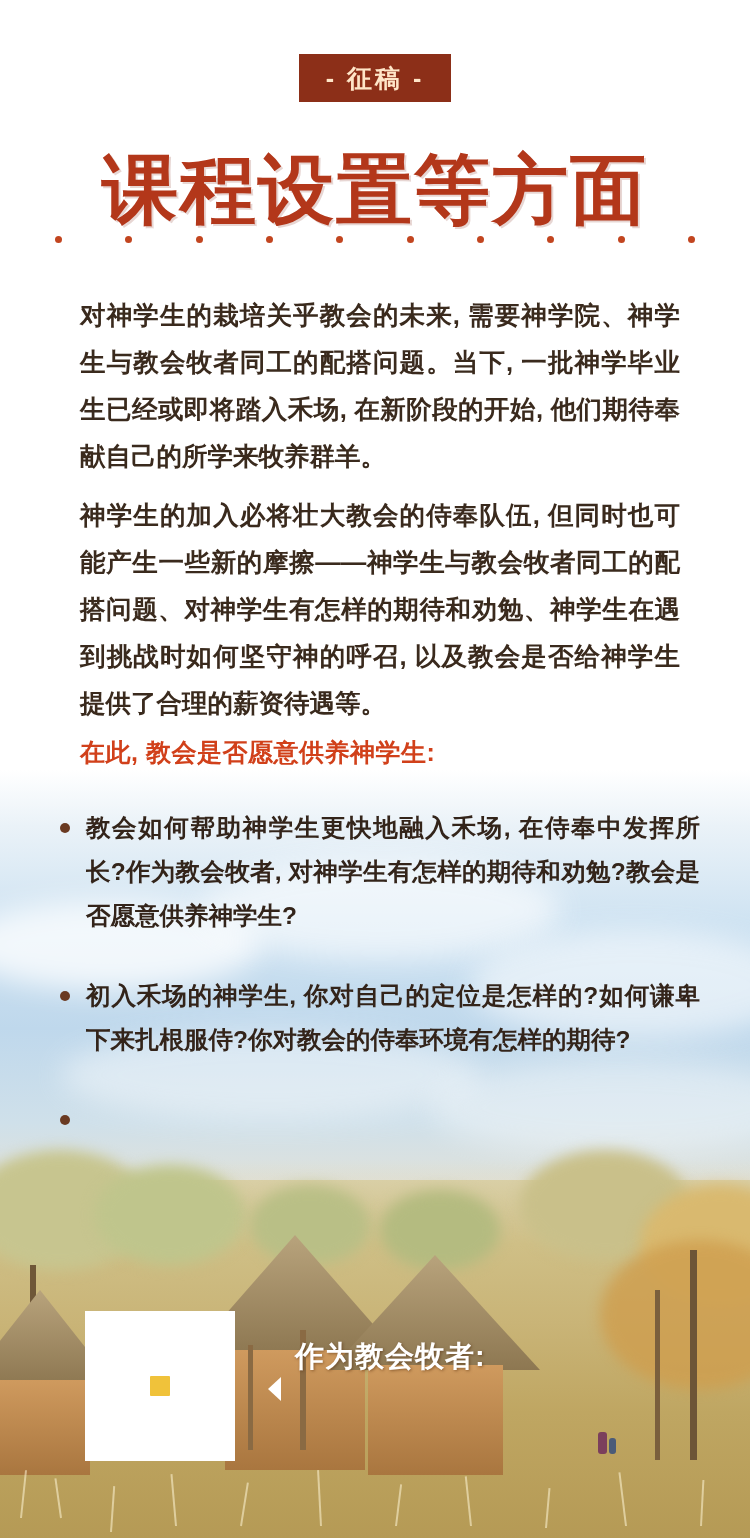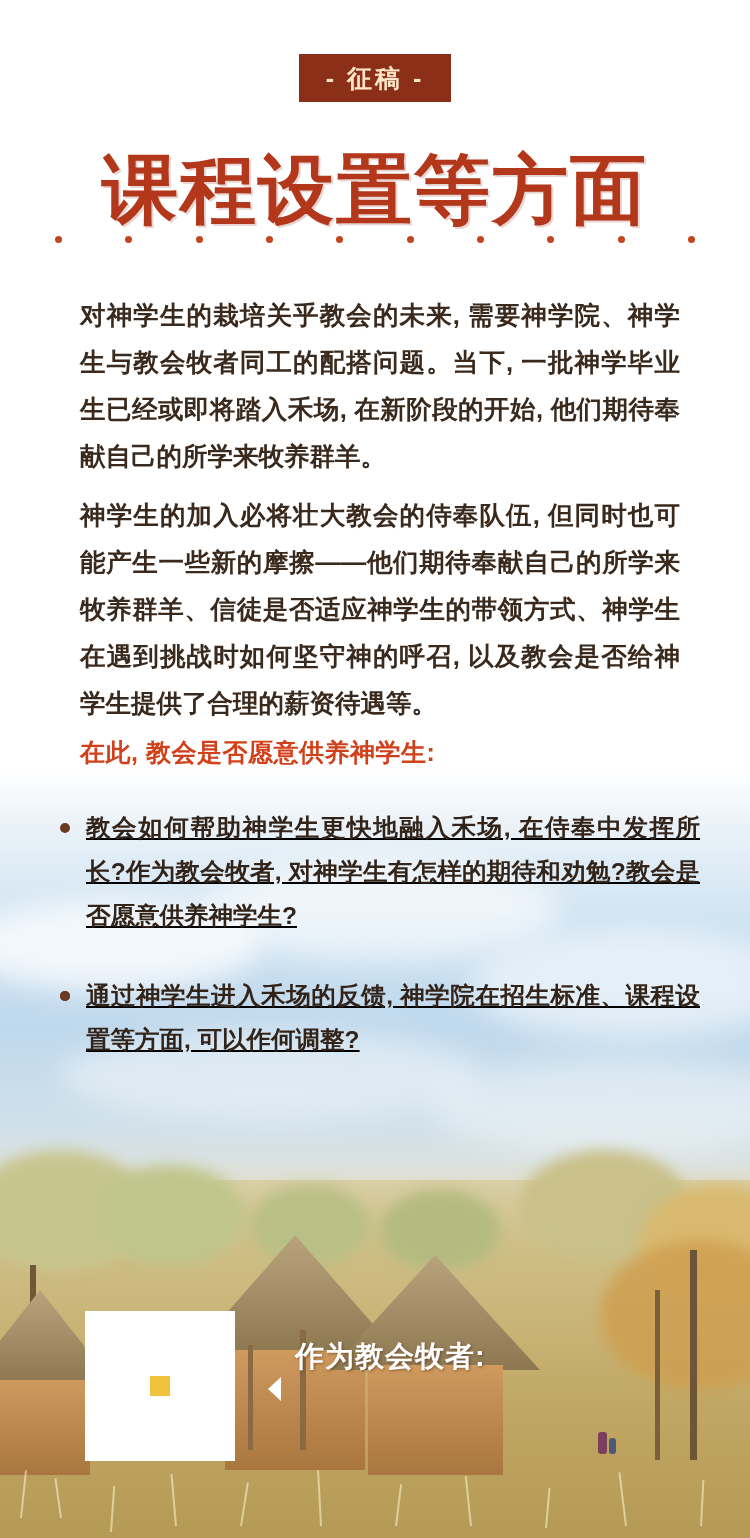--- a/index.html
+++ b/index.html
@@ -136,21 +136,21 @@
     position: absolute;
     left: 80px; top: 736px;
     font-size: 25px;
     font-weight: bold;
     color: #d1401a;
     letter-spacing: 0.5px;
   }
 
   .bullets {
     position: absolute;
-    left: 52px; top: 806px; width: 648px; text-decoration: underline;
+    left: 52px; top: 806px; width: 648px;
   }
   .bullet {
     position: relative;
     padding-left: 34px;
     color: #33241a;
     font-size: 24.5px;
     line-height: 44px;
     font-weight: bold;
     margin-bottom: 36px;
     text-align: justify;
@@ -284,35 +284,35 @@
       <i></i>
       <i></i>
       <i></i>
       <i></i>
       <i></i>
       <i></i>
       <i></i>
   </div>
 
   <div class="para p1">对神学生的栽培关乎教会的未来, 需要神学院、神学生与教会牧者同工的配搭问题。当下, 一批神学毕业生已经或即将踏入禾场, 在新阶段的开始, 他们期待奉献自己的所学来牧养群羊。</div>
-  <div class="para p2">神学生的加入必将壮大教会的侍奉队伍, 但同时也可能产生一些新的摩擦——他们期待奉献自己的所学来牧养群羊、信徒是否适应神学生的带领方式、神学生在遇到挑战时如何坚守神的呼召, 以及教会是否给神学生提供了合理的薪资待遇等。</div>
+  <div class="para p2">神学生的加入必将壮大教会的侍奉队伍, 但同时也可能产生一些新的摩擦——神学生与教会牧者同工的配搭问题、对神学生有怎样的期待和劝勉、神学生在遇到挑战时如何坚守神的呼召, 以及教会是否给神学生提供了合理的薪资待遇等。</div>
 
   <div class="invite">在此, 教会是否愿意供养神学生:</div>
 
   <div class="bullets">
     <div class="bullet">
       <span class="dot"></span>
       <span>教会如何帮助神学生更快地融入禾场, 在侍奉中发挥所长?作为教会牧者, 对神学生有怎样的期待和劝勉?教会是否愿意供养神学生?</span>
     </div>
     <div class="bullet">
       <span class="dot"></span>
+      <span>初入禾场的神学生, 你对自己的定位是怎样的?如何谦卑下来扎根服侍?你对教会的侍奉环境有怎样的期待?</span>
     </div>
     <div class="bullet">
       <span class="dot"></span>
-      <span>通过神学生进入禾场的反馈, 神学院在招生标准、课程设置等方面, 可以作何调整?</span>
     </div>
   </div>
 
   <div class="qr">
     <div class="qrgrid" id="qrgrid"><span></span><span></span><span></span><span></span><span></span><span></span><span></span><span style="background: rgb(255, 255, 255);"></span><span style="background: rgb(255, 255, 255);"></span><span></span><span style="background: rgb(255, 255, 255);"></span><span></span><span style="background: rgb(255, 255, 255);"></span><span style="background: rgb(255, 255, 255);"></span><span></span><span></span><span></span><span style="background: rgb(255, 255, 255);"></span><span></span><span></span><span></span><span></span><span></span><span></span><span></span><span></span><span style="background: rgb(255, 255, 255);"></span><span style="background: rgb(255, 255, 255);"></span><span style="background: rgb(255, 255, 255);"></span><span style="background: rgb(255, 255, 255);"></span><span style="background: rgb(255, 255, 255);"></span><span></span><span style="background: rgb(255, 255, 255);"></span><span></span><span style="background: rgb(255, 255, 255);"></span><span></span><span style="background: rgb(255, 255, 255);"></span><span></span><span style="background: rgb(255, 255, 255);"></span><span></span><span style="background: rgb(255, 255, 255);"></span><span></span><span style="background: rgb(255, 255, 255);"></span><span></span><span style="background: rgb(255, 255, 255);"></span><span style="background: rgb(255, 255, 255);"></span><span style="background: rgb(255, 255, 255);"></span><span style="background: rgb(255, 255, 255);"></span><span style="background: rgb(255, 255, 255);"></span><span></span><span></span><span style="background: rgb(255, 255, 255);"></span><span></span><span></span><span></span><span style="background: rgb(255, 255, 255);"></span><span></span><span style="background: rgb(255, 255, 255);"></span><span></span><span></span><span style="background: rgb(255, 255, 255);"></span><span></span><span style="background: rgb(255, 255, 255);"></span><span style="background: rgb(255, 255, 255);"></span><span style="background: rgb(255, 255, 255);"></span><span style="background: rgb(255, 255, 255);"></span><span style="background: rgb(255, 255, 255);"></span><span style="background: rgb(255, 255, 255);"></span><span></span><span style="background: rgb(255, 255, 255);"></span><span></span><span></span><span></span><span style="background: rgb(255, 255, 255);"></span><span></span><span></span><span style="background: rgb(255, 255, 255);"></span><span></span><span></span><span></span><span style="background: rgb(255, 255, 255);"></span><span></span><span style="background: rgb(255, 255, 255);"></span><span></span><span></span><span></span><span></span><span></span><span></span><span style="background: rgb(255, 255, 255);"></span><span style="background: rgb(255, 255, 255);"></span><span style="background: rgb(255, 255, 255);"></span><span style="background: rgb(255, 255, 255);"></span><span></span><span style="background: rgb(255, 255, 255);"></span><span></span><span></span><span></span><span style="background: rgb(255, 255, 255);"></span><span></span><span></span><span style="background: rgb(255, 255, 255);"></span><span></span><span></span><span></span><span style="background: rgb(255, 255, 255);"></span><span></span><span style="background: rgb(255, 255, 255);"></span><span></span><span></span><span style="background: rgb(255, 255, 255);"></span><span></span><span style="background: rgb(255, 255, 255);"></span><span style="background: rgb(255, 255, 255);"></span><span style="background: rgb(255, 255, 255);"></span><span style="background: rgb(255, 255, 255);"></span><span style="background: rgb(255, 255, 255);"></span><span style="background: rgb(255, 255, 255);"></span><span></span><span style="background: rgb(255, 255, 255);"></span><span></span><span></span><span></span><span style="background: rgb(255, 255, 255);"></span><span></span><span></span><span style="background: rgb(255, 255, 255);"></span><span style="background: rgb(255, 255, 255);"></span><span style="background: rgb(255, 255, 255);"></span><span style="background: rgb(255, 255, 255);"></span><span style="background: rgb(255, 255, 255);"></span><span></span><span style="background: rgb(255, 255, 255);"></span><span style="background: rgb(255, 255, 255);"></span><span></span><span></span><span></span><span></span><span style="background: rgb(255, 255, 255);"></span><span></span><span></span><span style="background: rgb(255, 255, 255);"></span><span style="background: rgb(255, 255, 255);"></span><span></span><span style="background: rgb(255, 255, 255);"></span><span style="background: rgb(255, 255, 255);"></span><span style="background: rgb(255, 255, 255);"></span><span style="background: rgb(255, 255, 255);"></span><span style="background: rgb(255, 255, 255);"></span><span></span><span></span><span></span><span></span><span></span><span></span><span></span><span></span><span style="background: rgb(255, 255, 255);"></span><span style="background: rgb(255, 255, 255);"></span><span></span><span style="background: rgb(255, 255, 255);"></span><span style="background: rgb(255, 255, 255);"></span><span style="background: rgb(255, 255, 255);"></span><span style="background: rgb(255, 255, 255);"></span><span></span><span style="background: rgb(255, 255, 255);"></span><span></span><span style="background: rgb(255, 255, 255);"></span><span></span><span></span><span></span><span></span><span></span><span></span><span></span><span style="background: rgb(255, 255, 255);"></span><span style="background: rgb(255, 255, 255);"></span><span style="background: rgb(255, 255, 255);"></span><span style="background: rgb(255, 255, 255);"></span><span style="background: rgb(255, 255, 255);"></span><span style="background: rgb(255, 255, 255);"></span><span style="background: rgb(255, 255, 255);"></span><span style="background: rgb(255, 255, 255);"></span><span style="background: rgb(255, 255, 255);"></span><span style="background: rgb(255, 255, 255);"></span><span style="background: rgb(255, 255, 255);"></span><span></span><span style="background: rgb(255, 255, 255);"></span><span style="background: rgb(255, 255, 255);"></span><span style="background: rgb(255, 255, 255);"></span><span></span><span style="background: rgb(255, 255, 255);"></span><span style="background: rgb(255, 255, 255);"></span><span style="background: rgb(255, 255, 255);"></span><span style="background: rgb(255, 255, 255);"></span><span style="background: rgb(255, 255, 255);"></span><span style="background: rgb(255, 255, 255);"></span><span style="background: rgb(255, 255, 255);"></span><span style="background: rgb(255, 255, 255);"></span><span style="background: rgb(255, 255, 255);"></span><span style="background: rgb(255, 255, 255);"></span><span style="background: rgb(255, 255, 255);"></span><span></span><span style="background: rgb(255, 255, 255);"></span><span style="background: rgb(255, 255, 255);"></span><span></span><span></span><span style="background: rgb(255, 255, 255);"></span><span></span><span style="background: rgb(255, 255, 255);"></span><span style="background: rgb(255, 255, 255);"></span><span style="background: rgb(255, 255, 255);"></span><span style="background: rgb(255, 255, 255);"></span><span style="background: rgb(255, 255, 255);"></span><span style="background: rgb(255, 255, 255);"></span><span style="background: rgb(255, 255, 255);"></span><span></span><span></span><span></span><span style="background: rgb(255, 255, 255);"></span><span></span><span></span><span style="background: rgb(255, 255, 255);"></span><span style="background: rgb(255, 255, 255);"></span><span style="background: rgb(255, 255, 255);"></span><span style="background: rgb(255, 255, 255);"></span><span style="background: rgb(255, 255, 255);"></span><span style="background: rgb(255, 255, 255);"></span><span></span><span style="background: rgb(255, 255, 255);"></span><span style="background: rgb(255, 255, 255);"></span><span style="background: rgb(255, 255, 255);"></span><span></span><span></span><span></span><span></span><span></span><span></span><span style="background: rgb(255, 255, 255);"></span><span></span><span style="background: rgb(255, 255, 255);"></span><span></span><span></span><span style="background: rgb(255, 255, 255);"></span><span style="background: rgb(255, 255, 255);"></span><span></span><span style="background: rgb(255, 255, 255);"></span><span style="background: rgb(255, 255, 255);"></span><span></span><span style="background: rgb(255, 255, 255);"></span><span></span><span></span><span></span><span></span><span></span><span></span><span style="background: rgb(255, 255, 255);"></span><span style="background: rgb(255, 255, 255);"></span><span></span><span style="background: rgb(255, 255, 255);"></span><span style="background: rgb(255, 255, 255);"></span><span></span><span></span><span></span><span style="background: rgb(255, 255, 255);"></span><span style="background: rgb(255, 255, 255);"></span><span></span><span></span><span style="background: rgb(255, 255, 255);"></span><span></span><span></span><span></span><span></span><span></span><span></span><span></span><span></span><span style="background: rgb(255, 255, 255);"></span><span></span><span></span><span></span><span></span><span></span><span></span><span style="background: rgb(255, 255, 255);"></span><span style="background: rgb(255, 255, 255);"></span><span style="background: rgb(255, 255, 255);"></span><span></span><span></span><span></span><span style="background: rgb(255, 255, 255);"></span><span></span><span></span><span style="background: rgb(255, 255, 255);"></span><span style="background: rgb(255, 255, 255);"></span><span style="background: rgb(255, 255, 255);"></span><span style="background: rgb(255, 255, 255);"></span><span style="background: rgb(255, 255, 255);"></span><span></span><span style="background: rgb(255, 255, 255);"></span><span style="background: rgb(255, 255, 255);"></span><span style="background: rgb(255, 255, 255);"></span><span style="background: rgb(255, 255, 255);"></span><span></span><span></span><span style="background: rgb(255, 255, 255);"></span><span></span><span></span><span style="background: rgb(255, 255, 255);"></span><span></span><span></span><span></span><span></span><span></span><span style="background: rgb(255, 255, 255);"></span><span style="background: rgb(255, 255, 255);"></span><span style="background: rgb(255, 255, 255);"></span><span style="background: rgb(255, 255, 255);"></span><span style="background: rgb(255, 255, 255);"></span><span style="background: rgb(255, 255, 255);"></span><span style="background: rgb(255, 255, 255);"></span><span style="background: rgb(255, 255, 255);"></span><span></span><span style="background: rgb(255, 255, 255);"></span><span style="background: rgb(255, 255, 255);"></span><span style="background: rgb(255, 255, 255);"></span><span></span><span></span><span style="background: rgb(255, 255, 255);"></span><span style="background: rgb(255, 255, 255);"></span><span></span><span></span><span></span><span style="background: rgb(255, 255, 255);"></span><span style="background: rgb(255, 255, 255);"></span><span style="background: rgb(255, 255, 255);"></span><span></span><span style="background: rgb(255, 255, 255);"></span><span></span><span></span><span style="background: rgb(255, 255, 255);"></span><span style="background: rgb(255, 255, 255);"></span><span style="background: rgb(255, 255, 255);"></span><span></span><span style="background: rgb(255, 255, 255);"></span><span></span><span style="background: rgb(255, 255, 255);"></span><span></span><span></span><span style="background: rgb(255, 255, 255);"></span><span></span><span style="background: rgb(255, 255, 255);"></span><span></span><span style="background: rgb(255, 255, 255);"></span><span style="background: rgb(255, 255, 255);"></span><span style="background: rgb(255, 255, 255);"></span><span></span><span></span><span></span><span style="background: rgb(255, 255, 255);"></span><span></span><span style="background: rgb(255, 255, 255);"></span><span></span><span style="background: rgb(255, 255, 255);"></span><span style="background: rgb(255, 255, 255);"></span><span style="background: rgb(255, 255, 255);"></span><span style="background: rgb(255, 255, 255);"></span><span style="background: rgb(255, 255, 255);"></span><span></span><span style="background: rgb(255, 255, 255);"></span><span style="background: rgb(255, 255, 255);"></span><span></span><span></span><span></span><span></span><span style="background: rgb(255, 255, 255);"></span><span></span><span style="background: rgb(255, 255, 255);"></span><span style="background: rgb(255, 255, 255);"></span><span></span><span style="background: rgb(255, 255, 255);"></span><span></span><span style="background: rgb(255, 255, 255);"></span><span style="background: rgb(255, 255, 255);"></span><span></span><span style="background: rgb(255, 255, 255);"></span><span></span><span style="background: rgb(255, 255, 255);"></span><span style="background: rgb(255, 255, 255);"></span><span></span><span style="background: rgb(255, 255, 255);"></span><span style="background: rgb(255, 255, 255);"></span><span style="background: rgb(255, 255, 255);"></span><span style="background: rgb(255, 255, 255);"></span><span style="background: rgb(255, 255, 255);"></span><span style="background: rgb(255, 255, 255);"></span><span></span><span style="background: rgb(255, 255, 255);"></span><span></span><span></span><span></span><span></span><span style="background: rgb(255, 255, 255);"></span><span style="background: rgb(255, 255, 255);"></span><span style="background: rgb(255, 255, 255);"></span><span style="background: rgb(255, 255, 255);"></span><span></span><span></span><span></span><span></span><span style="background: rgb(255, 255, 255);"></span><span style="background: rgb(255, 255, 255);"></span><span></span><span style="background: rgb(255, 255, 255);"></span><span></span><span></span><span style="background: rgb(255, 255, 255);"></span><span></span><span></span><span></span><span style="background: rgb(255, 255, 255);"></span><span style="background: rgb(255, 255, 255);"></span><span></span><span style="background: rgb(255, 255, 255);"></span><span></span><span style="background: rgb(255, 255, 255);"></span><span style="background: rgb(255, 255, 255);"></span><span style="background: rgb(255, 255, 255);"></span><span style="background: rgb(255, 255, 255);"></span><span style="background: rgb(255, 255, 255);"></span><span style="background: rgb(255, 255, 255);"></span><span style="background: rgb(255, 255, 255);"></span><span style="background: rgb(255, 255, 255);"></span><span></span><span></span><span></span><span style="background: rgb(255, 255, 255);"></span><span></span><span></span><span></span><span></span><span></span><span></span><span></span><span style="background: rgb(255, 255, 255);"></span><span style="background: rgb(255, 255, 255);"></span><span></span><span style="background: rgb(255, 255, 255);"></span><span></span><span style="background: rgb(255, 255, 255);"></span><span></span><span></span><span></span><span></span><span></span><span></span><span></span><span style="background: rgb(255, 255, 255);"></span><span></span><span></span><span></span><span></span><span style="background: rgb(255, 255, 255);"></span><span></span><span style="background: rgb(255, 255, 255);"></span><span style="background: rgb(255, 255, 255);"></span><span style="background: rgb(255, 255, 255);"></span><span style="background: rgb(255, 255, 255);"></span><span style="background: rgb(255, 255, 255);"></span><span style="background: rgb(255, 255, 255);"></span><span style="background: rgb(255, 255, 255);"></span><span></span><span></span><span style="background: rgb(255, 255, 255);"></span><span style="background: rgb(255, 255, 255);"></span><span></span><span style="background: rgb(255, 255, 255);"></span><span style="background: rgb(255, 255, 255);"></span><span style="background: rgb(255, 255, 255);"></span><span style="background: rgb(255, 255, 255);"></span><span style="background: rgb(255, 255, 255);"></span><span></span><span style="background: rgb(255, 255, 255);"></span><span style="background: rgb(255, 255, 255);"></span><span></span><span></span><span style="background: rgb(255, 255, 255);"></span><span style="background: rgb(255, 255, 255);"></span><span></span><span></span><span></span><span></span><span></span><span style="background: rgb(255, 255, 255);"></span><span style="background: rgb(255, 255, 255);"></span><span></span><span></span><span></span><span></span><span style="background: rgb(255, 255, 255);"></span><span></span><span style="background: rgb(255, 255, 255);"></span><span></span><span></span><span></span><span style="background: rgb(255, 255, 255);"></span><span></span><span style="background: rgb(255, 255, 255);"></span><span></span><span style="background: rgb(255, 255, 255);"></span><span style="background: rgb(255, 255, 255);"></span><span style="background: rgb(255, 255, 255);"></span><span></span><span style="background: rgb(255, 255, 255);"></span><span style="background: rgb(255, 255, 255);"></span><span></span><span style="background: rgb(255, 255, 255);"></span><span style="background: rgb(255, 255, 255);"></span><span style="background: rgb(255, 255, 255);"></span><span></span><span></span><span style="background: rgb(255, 255, 255);"></span><span></span><span></span><span style="background: rgb(255, 255, 255);"></span><span></span><span style="background: rgb(255, 255, 255);"></span><span></span><span></span><span></span><span style="background: rgb(255, 255, 255);"></span><span></span><span style="background: rgb(255, 255, 255);"></span><span style="background: rgb(255, 255, 255);"></span><span style="background: rgb(255, 255, 255);"></span><span></span><span style="background: rgb(255, 255, 255);"></span><span style="background: rgb(255, 255, 255);"></span><span></span><span></span><span></span><span style="background: rgb(255, 255, 255);"></span><span style="background: rgb(255, 255, 255);"></span><span></span><span style="background: rgb(255, 255, 255);"></span><span style="background: rgb(255, 255, 255);"></span><span style="background: rgb(255, 255, 255);"></span><span></span><span></span><span></span><span></span><span style="background: rgb(255, 255, 255);"></span><span></span><span></span><span></span><span style="background: rgb(255, 255, 255);"></span><span></span><span style="background: rgb(255, 255, 255);"></span><span style="background: rgb(255, 255, 255);"></span><span></span><span style="background: rgb(255, 255, 255);"></span><span style="background: rgb(255, 255, 255);"></span><span></span><span style="background: rgb(255, 255, 255);"></span><span style="background: rgb(255, 255, 255);"></span><span style="background: rgb(255, 255, 255);"></span><span></span><span></span><span style="background: rgb(255, 255, 255);"></span><span style="background: rgb(255, 255, 255);"></span><span style="background: rgb(255, 255, 255);"></span><span style="background: rgb(255, 255, 255);"></span><span></span><span style="background: rgb(255, 255, 255);"></span><span></span><span></span><span style="background: rgb(255, 255, 255);"></span><span style="background: rgb(255, 255, 255);"></span><span style="background: rgb(255, 255, 255);"></span><span style="background: rgb(255, 255, 255);"></span><span style="background: rgb(255, 255, 255);"></span><span></span><span style="background: rgb(255, 255, 255);"></span><span></span><span></span><span></span><span style="background: rgb(255, 255, 255);"></span><span style="background: rgb(255, 255, 255);"></span><span></span><span style="background: rgb(255, 255, 255);"></span><span style="background: rgb(255, 255, 255);"></span><span></span><span></span><span style="background: rgb(255, 255, 255);"></span><span style="background: rgb(255, 255, 255);"></span><span></span><span style="background: rgb(255, 255, 255);"></span><span style="background: rgb(255, 255, 255);"></span><span style="background: rgb(255, 255, 255);"></span><span style="background: rgb(255, 255, 255);"></span><span></span><span></span><span></span><span></span><span></span><span></span><span></span><span style="background: rgb(255, 255, 255);"></span><span style="background: rgb(255, 255, 255);"></span><span></span><span></span><span></span><span style="background: rgb(255, 255, 255);"></span><span style="background: rgb(255, 255, 255);"></span><span></span><span></span><span style="background: rgb(255, 255, 255);"></span><span></span><span></span><span></span><span></span><span style="background: rgb(255, 255, 255);"></span><span style="background: rgb(255, 255, 255);"></span><span style="background: rgb(255, 255, 255);"></span><span></span></div>
     <div class="qr-logo"></div>
   </div>
 
   <div class="arrow"></div>
 

